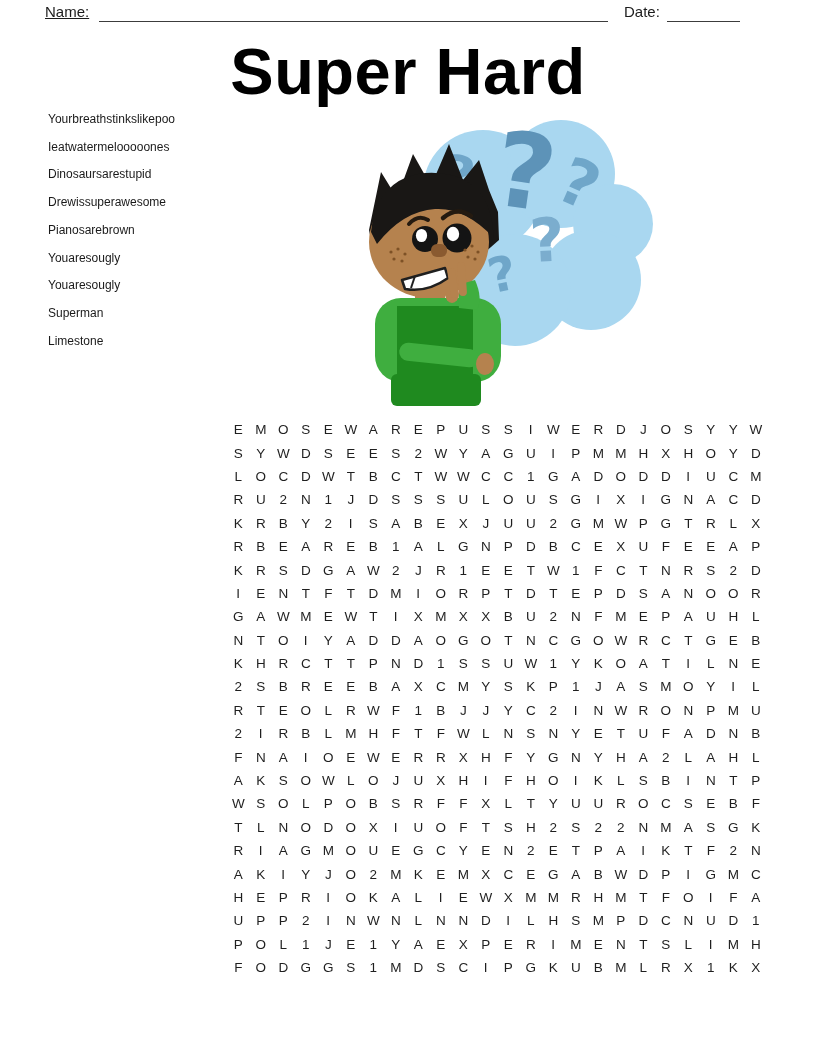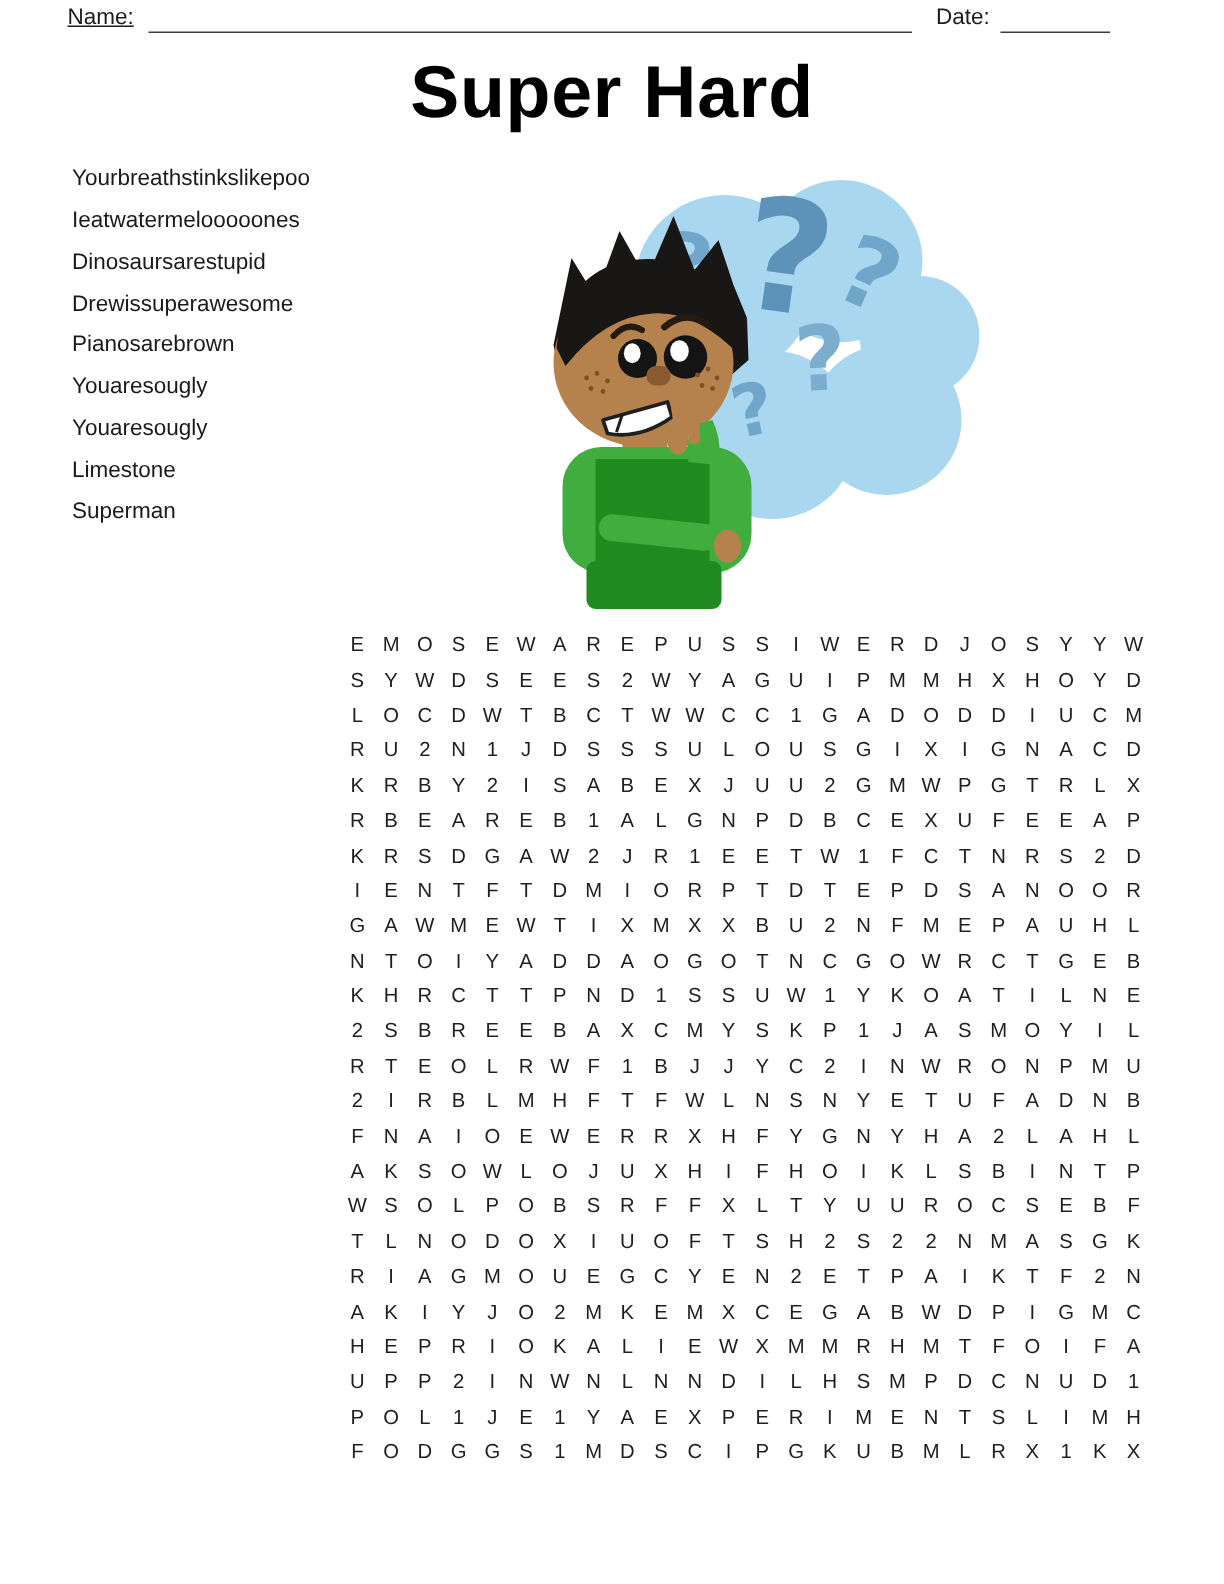--- a/index.html
+++ b/index.html
@@ -9,24 +9,24 @@
     font-family:"Liberation Sans", sans-serif; overflow:hidden;
   }
   .hdr-label { position:absolute; top:3px; font-size:15px; color:#1c1c1c; }
   .name-label { left:45px;text-decoration:underline; }
   .date-label { left:624px; }
   .blank-line { position:absolute; top:21px; border-bottom:1.4px solid #3c3c3c; height:0; }
   .name-line { left:99px; width:509px; }
   .date-line { left:667px; width:73px; }
   .title {
     position:absolute; left:0; right:0; top:34px; text-align:center;
-    font-size:49px; font-weight:bold; color:#000; letter-spacing:0.5px;
+    font-size:65px; font-weight:bold; color:#000; letter-spacing:0.5px;
   }
   .words { position:absolute; left:48px; top:105px; }
-  .word { height:27.75px; display:flex; align-items:center; font-size:15px; color:#1a1a1a; }
+  .word { height:27.75px; display:flex; align-items:center; font-size:12px; color:#1a1a1a; }
   .illustration { position:absolute; left:365px; top:112px; width:288px; height:296px; }
   .grid {
     position:absolute; left:227px; top:418px;
     display:grid; grid-template-columns:repeat(24, 22.5px); grid-auto-rows:23.4px;
   }
   .cell {
     display:flex; align-items:center; justify-content:center;
     font-size:13.5px; color:#1f1f1f;
   }
 </style>
@@ -43,22 +43,22 @@
   <h1 class="title">Super Hard</h1>
 
   <div class="words">
       <div class="word">Yourbreathstinkslikepoo</div>
       <div class="word">Ieatwatermelooooones</div>
       <div class="word">Dinosaursarestupid</div>
       <div class="word">Drewissuperawesome</div>
       <div class="word">Pianosarebrown</div>
       <div class="word">Youaresougly</div>
       <div class="word">Youaresougly</div>
+      <div class="word">Superman</div>
       <div class="word">Limestone</div>
-      <div class="word">Superman</div>
     </div>
 
   <svg class="illustration" viewBox="0 0 288 296" xmlns="http://www.w3.org/2000/svg">
 
     <g fill="#a9d7f0">
       <circle cx="118" cy="78" r="60"></circle>
       <circle cx="196" cy="62" r="54"></circle>
       <circle cx="248" cy="112" r="40"></circle>
       <circle cx="226" cy="168" r="50"></circle>
       <circle cx="150" cy="178" r="56"></circle>

